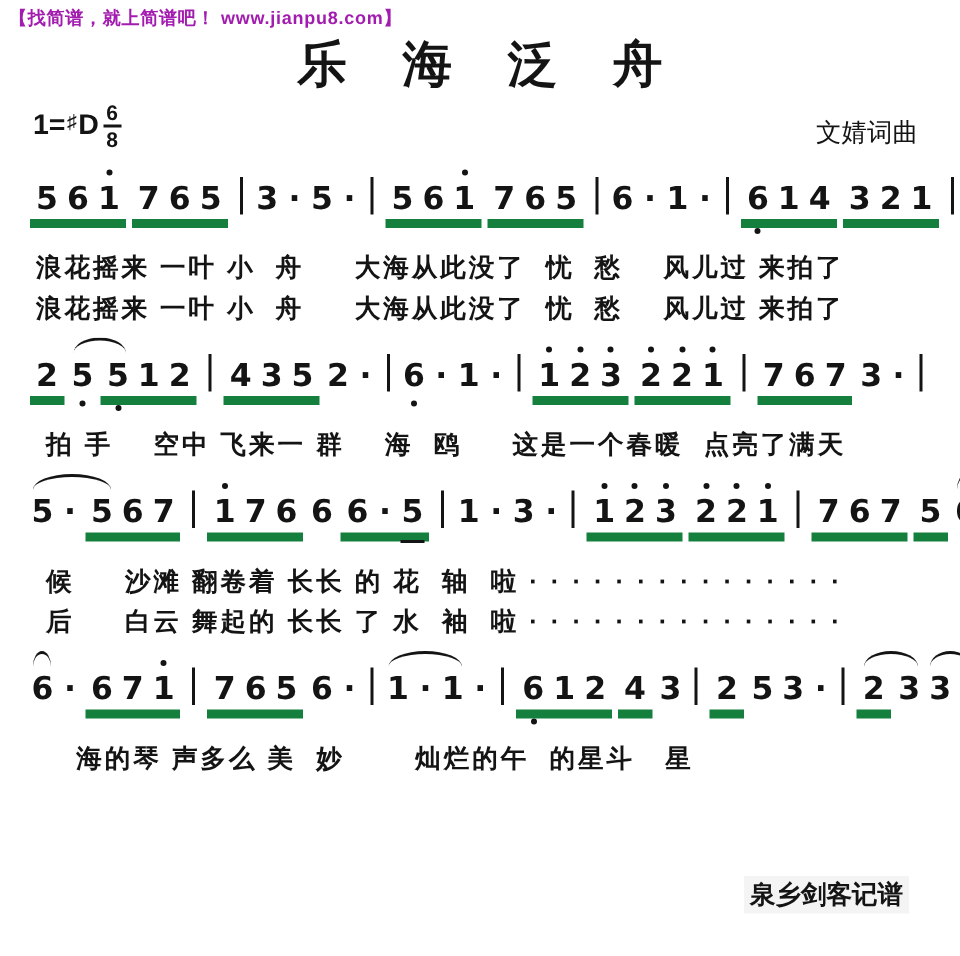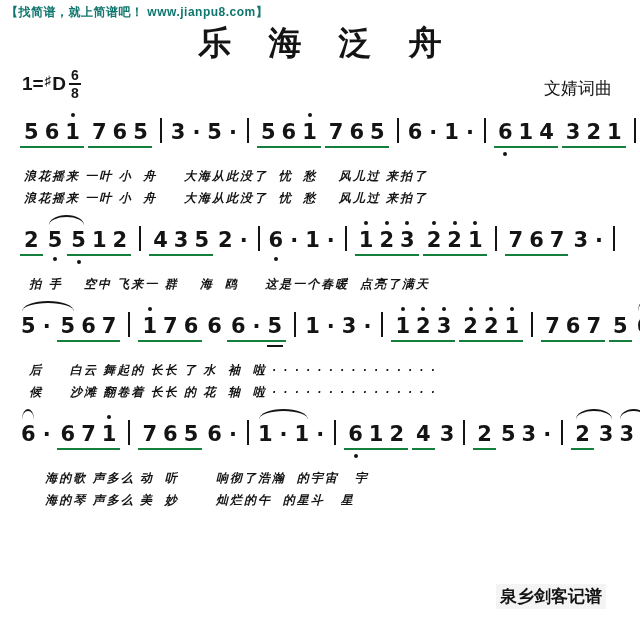--- a/index.html
+++ b/index.html
@@ -1,21 +1,21 @@
 <!DOCTYPE html>
 <html><head>
 <meta charset="utf-8">
 <style>
   html,body{margin:0;padding:0;}
   body{
     width:640px;height:637px;background:#ffffff;color:#141414;
     font-family:"Liberation Sans",sans-serif;overflow:hidden;position:relative;
   }
   .site-notice{
-    color:#0f766e;font-size:12px;font-weight:bold;
+    color:#a21caf;font-size:12px;font-weight:bold;
     padding:4px 0 0 6px;letter-spacing:0.5px;white-space:pre;
   }
   .title{
     text-align:center;font-size:33px;font-weight:bold;
     letter-spacing:14px;padding-left:14px;margin:0 0 0;
   }
   .meta-row{
     display:flex;justify-content:space-between;align-items:flex-end;
     padding:2px 28px 2px 22px;
   }
@@ -27,32 +27,32 @@
   .composer{font-size:17px;font-weight:normal;}
   .score{padding-left:18px;}
   .system{margin-bottom:6px;}
   .music-line{position:relative;padding-top:16px;white-space:nowrap;min-height:42px;}
   .tok{
     display:inline-block;position:relative;
     font-family:"DejaVu Sans",sans-serif;font-weight:bold;font-size:21px;line-height:1.1;
     margin:0 3px;
   }
   .tok.dot{margin:0 4px;}
-  .ug{display:inline-block;border-bottom:2px solid #15803d;padding:0 1px 2px;margin:0 2px;}
+  .ug{display:inline-block;border-bottom:6px solid #15803d;padding:0 1px 2px;margin:0 2px;}
   .bar{display:inline-block;width:2px;height:25px;background:#141414;margin:0 6px;vertical-align:-4px;}
   .bar.final{width:9px;background:transparent;border-left:2px solid #141414;border-right:4px solid #141414;box-sizing:border-box;}
   .od{position:absolute;width:4px;height:4px;border-radius:50%;background:#141414;left:50%;transform:translateX(-50%);}
   .od.hi{top:-8px;}
   .od.lo{bottom:-9px;}
   .ug .od.lo{bottom:-12px;}
   .tok.d2::after{content:"";position:absolute;left:-1px;right:-1px;bottom:-9px;height:2px;background:#141414;}
   .arc{position:absolute;height:11px;border-top:2px solid #141414;border-radius:100% 100% 0 0 / 160% 160% 0 0;}
   .lyric{
-    white-space:pre;font-size:12px;font-weight:bold;letter-spacing:2px;
-    line-height:1;margin-top:10px;padding-left:6px;font-style:italic;
+    white-space:pre;font-size:17px;font-weight:bold;letter-spacing:2px;
+    line-height:1;margin-top:10px;padding-left:6px;
   }
   .transcriber{
     position:absolute;right:34px;top:584px;font-size:17px;font-weight:bold;
     background:#f4f4f4;padding:1px 4px;
   }
 </style>
 </head>
 <body>
 
 <div class="site-notice">【找简谱，就上简谱吧！ www.jianpu8.com】</div>
@@ -77,23 +77,22 @@
       <div class="music-line"><span class="ug"><span class="tok">5</span><span class="tok">6</span><span class="tok">1<i class="od hi"></i></span></span><span class="ug"><span class="tok">7</span><span class="tok">6</span><span class="tok">5</span></span><span class="bar"></span><span class="tok">3</span><span class="tok dot">·</span><span class="tok">5</span><span class="tok dot">·</span><span class="bar"></span><span class="ug"><span class="tok">5</span><span class="tok">6</span><span class="tok">1<i class="od hi"></i></span></span><span class="ug"><span class="tok">7</span><span class="tok">6</span><span class="tok">5</span></span><span class="bar"></span><span class="tok">6</span><span class="tok dot">·</span><span class="tok">1</span><span class="tok dot">·</span><span class="bar"></span><span class="ug"><span class="tok">6<i class="od lo"></i></span><span class="tok">1</span><span class="tok">4</span></span><span class="ug"><span class="tok">3</span><span class="tok">2</span><span class="tok">1</span></span><span class="bar"></span></div>
       <div class="lyric">浪花摇来 一叶 小  舟     大海从此没了  忧  愁    风儿过 来拍了</div>
       <div class="lyric">浪花摇来 一叶 小  舟     大海从此没了  忧  愁    风儿过 来拍了</div>
     </div>
     <div class="system">
       <div class="music-line"><span class="ug"><span class="tok">2</span></span><span class="tok">5<i class="od lo"></i></span><span class="ug"><span class="tok">5<i class="od lo"></i></span><span class="tok">1</span><span class="tok">2</span></span><span class="bar"></span><span class="ug"><span class="tok">4</span><span class="tok">3</span><span class="tok">5</span></span><span class="tok">2</span><span class="tok dot">·</span><span class="bar"></span><span class="tok">6<i class="od lo"></i></span><span class="tok dot">·</span><span class="tok">1</span><span class="tok dot">·</span><span class="bar"></span><span class="ug"><span class="tok">1<i class="od hi"></i></span><span class="tok">2<i class="od hi"></i></span><span class="tok">3<i class="od hi"></i></span></span><span class="ug"><span class="tok">2<i class="od hi"></i></span><span class="tok">2<i class="od hi"></i></span><span class="tok">1<i class="od hi"></i></span></span><span class="bar"></span><span class="ug"><span class="tok">7</span><span class="tok">6</span><span class="tok">7</span></span><span class="tok">3</span><span class="tok dot">·</span><span class="bar"></span><div class="arc" style="left: 31px; width: 35px; top: 5px;"></div></div>
       <div class="lyric"> 拍 手    空中 飞来一 群    海  鸥     这是一个春暖  点亮了满天</div>
     </div>
     <div class="system">
       <div class="music-line"><span class="tok">5</span><span class="tok dot">·</span><span class="ug"><span class="tok">5</span><span class="tok">6</span><span class="tok">7</span></span><span class="bar"></span><span class="ug"><span class="tok">1<i class="od hi"></i></span><span class="tok">7</span><span class="tok">6</span></span><span class="tok">6</span><span class="ug"><span class="tok">6</span><span class="tok dot">·</span><span class="tok d2">5</span></span><span class="bar"></span><span class="tok">1</span><span class="tok dot">·</span><span class="tok">3</span><span class="tok dot">·</span><span class="bar"></span><span class="ug"><span class="tok">1<i class="od hi"></i></span><span class="tok">2<i class="od hi"></i></span><span class="tok">3<i class="od hi"></i></span></span><span class="ug"><span class="tok">2<i class="od hi"></i></span><span class="tok">2<i class="od hi"></i></span><span class="tok">1<i class="od hi"></i></span></span><span class="bar"></span><span class="ug"><span class="tok">7</span><span class="tok">6</span><span class="tok">7</span></span><span class="ug"><span class="tok">5</span></span><span class="tok">6</span><div class="arc" style="left: 4px; width: 52px; top: 5px;"></div><div class="arc" style="left: 620px; width: 12px; top: 5px;"></div></div>
+      <div class="lyric"> 候     沙滩 翻卷着 长长 的 花  轴  啦 · · · · · · · · · · · · · · ·</div>
       <div class="lyric"> 后     白云 舞起的 长长 了 水  袖  啦 · · · · · · · · · · · · · · ·</div>
-      <div class="lyric"> 候     沙滩 翻卷着 长长 的 花  轴  啦 · · · · · · · · · · · · · · ·</div>
     </div>
     <div class="system">
       <div class="music-line"><span class="tok">6</span><span class="tok dot">·</span><span class="ug"><span class="tok">6</span><span class="tok">7</span><span class="tok">1<i class="od hi"></i></span></span><span class="bar"></span><span class="ug"><span class="tok">7</span><span class="tok">6</span><span class="tok">5</span></span><span class="tok">6</span><span class="tok dot">·</span><span class="bar"></span><span class="tok">1</span><span class="tok dot">·</span><span class="tok">1</span><span class="tok dot">·</span><span class="bar"></span><span class="ug"><span class="tok">6<i class="od lo"></i></span><span class="tok">1</span><span class="tok">2</span></span><span class="ug"><span class="tok">4</span></span><span class="tok">3</span><span class="bar"></span><span class="ug"><span class="tok">2</span></span><span class="tok">5</span><span class="tok">3</span><span class="tok dot">·</span><span class="bar"></span><span class="ug"><span class="tok">2</span></span><span class="tok">3</span><span class="tok">3</span><div class="arc" style="left: 4px; width: 12px; top: 5px;"></div><div class="arc" style="left: 241px; width: 49px; top: 5px;"></div><div class="arc" style="left: 558px; width: 36px; top: 5px;"></div><div class="arc" style="left: 602px; width: 27px; top: 5px;"></div></div>
-      <div class="lyric">    海的歌 声多么 动  听       响彻了浩瀚  的宇宙   宇</div>
       <div class="lyric">    海的琴 声多么 美  妙       灿烂的午  的星斗   星</div>
     </div>
   </div>
 
 <div class="transcriber">泉乡剑客记谱</div>
 
 </body></html>

